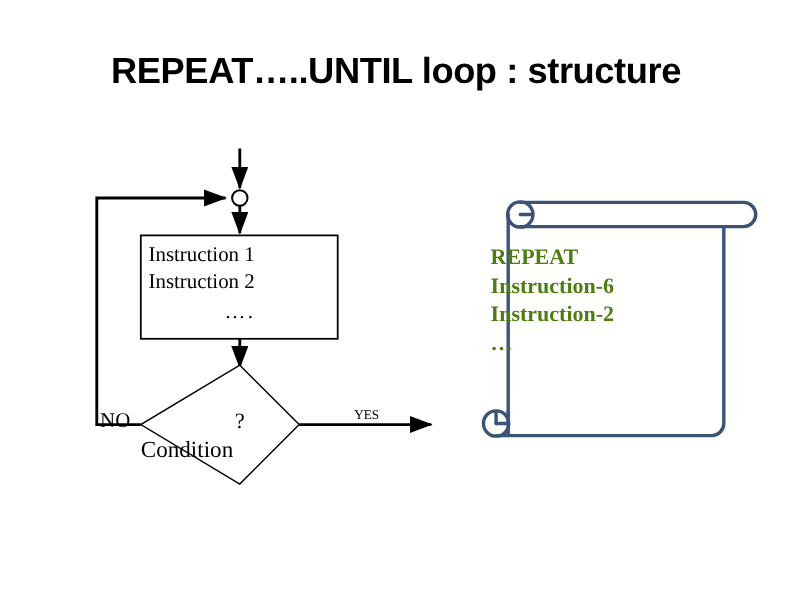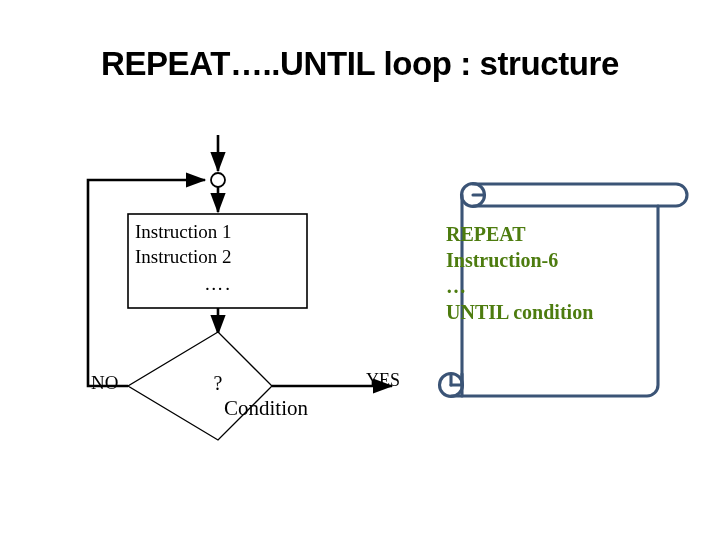--- a/index.html
+++ b/index.html
@@ -65,33 +65,32 @@
     left: 128px;
     top: 372px;
     width: 180px;
     text-align: center;
     font-size: 20px;
   }
   #cond-label {
     left: 128px;
     top: 396px;
     width: 180px;
-    text-align: right;
+    text-align: left;
     font-size: 21px;
   }
   #label-no {
     left: 91px;
     top: 372px;
     font-size: 19px;
   }
   #label-yes {
     left: 322px;
     top: 370px;
-    font-size: 18px;
-    margin-left: 44px;
+    font-size: 12px;
   }
 
   
   #scroll-text {
     position: absolute;
     left: 446px;
     top: 221px;
     width: 190px;
     font-family: "Liberation Serif", serif;
     font-weight: bold;
@@ -157,17 +156,17 @@
   </div>
 
   <div class="flow-text" id="cond-q">?</div>
   <div class="flow-text" id="cond-label">Condition</div>
   <div class="flow-text" id="label-no">NO</div>
   <div class="flow-text" id="label-yes">YES</div>
 
   <div id="scroll-text">
     <span class="ln">REPEAT</span>
     <span class="ln">Instruction-6</span>
+    <span class="ln">Instruction-2</span>
     <span class="ln">…</span>
-    <span class="ln">UNTIL condition</span>
   </div>
 
 </div>
 
 </body></html>

